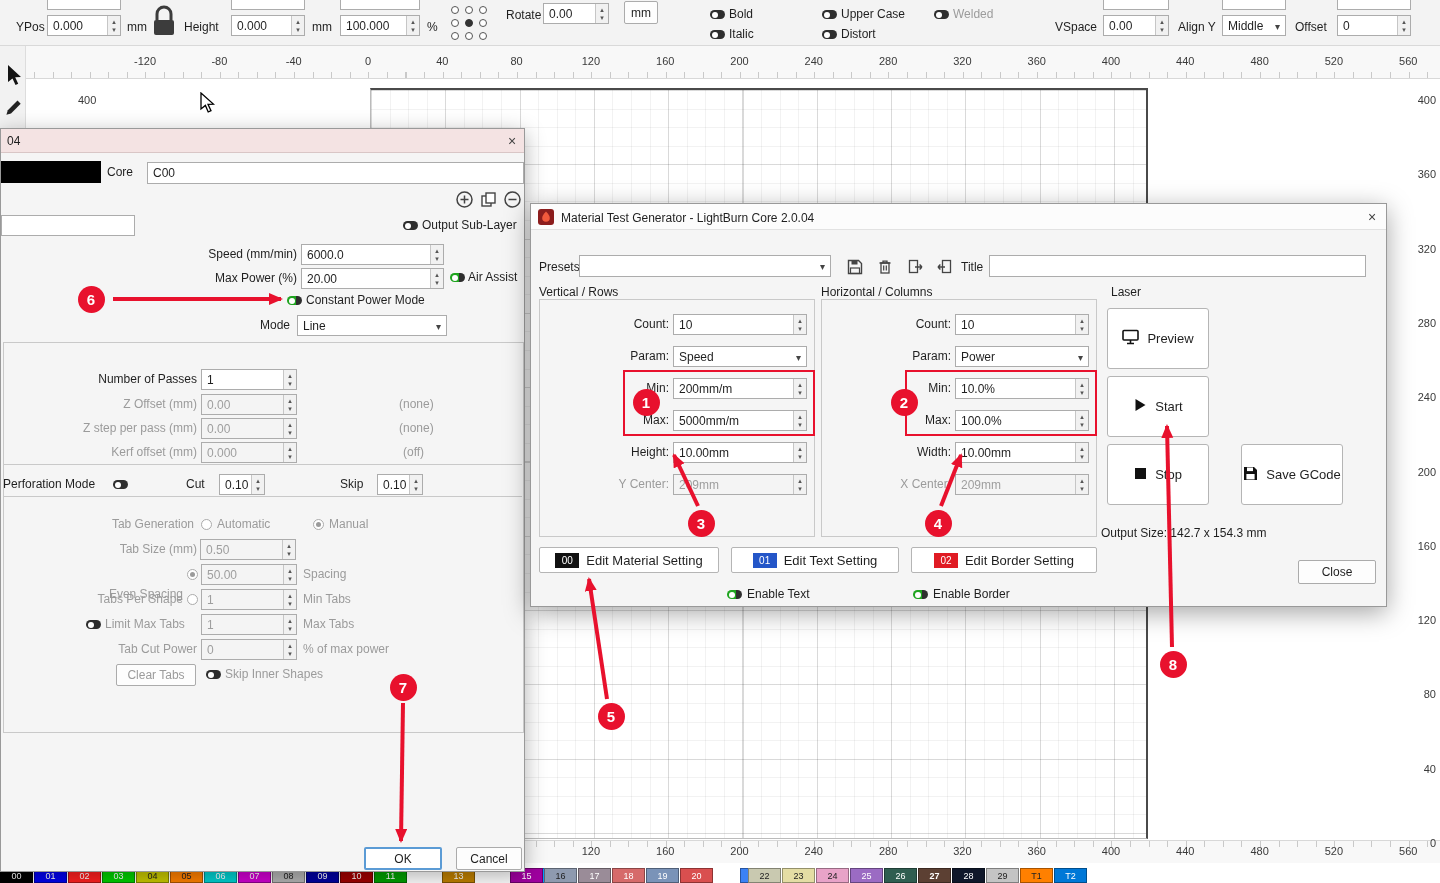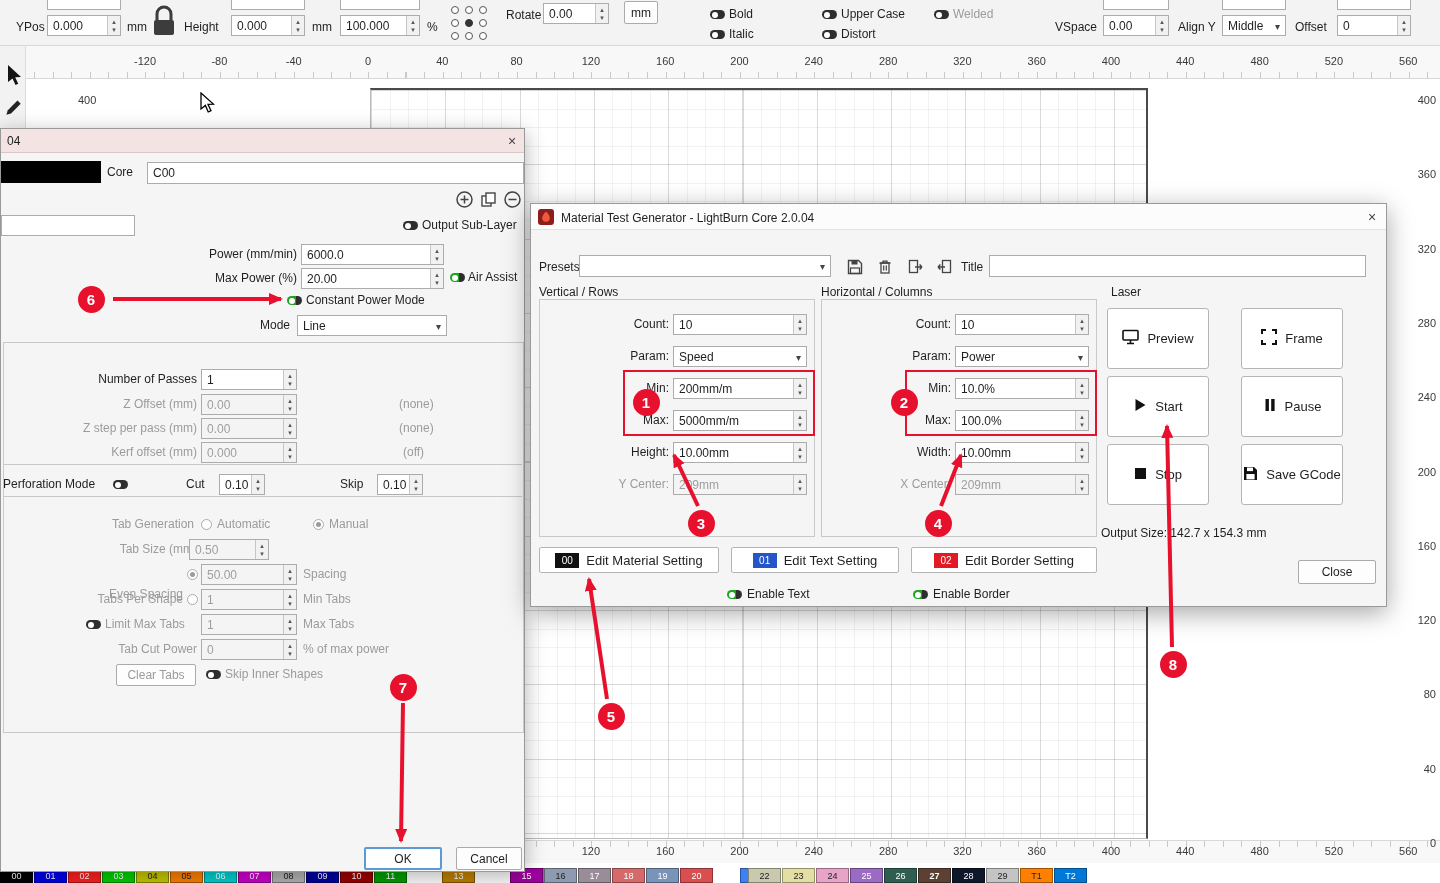--- a/index.html
+++ b/index.html
@@ -293,21 +293,21 @@
           <path d="M4.5 8.5h8" stroke="#444" stroke-width="1.5"></path>
         </svg>
     </span>
 
     <div class="txtbox" style="left:0;top:86px;width:134px">
         <span class="v"></span>
       </div>
     <span class="toggle" style="left:402px;top:92px"></span>
     <span class="lbl" style="left:421px;top:89px">Output Sub-Layer</span>
 
-    <span class="lbl rt" style="left:150px;top:118px;width:146px">Power (mm/min)</span>
+    <span class="lbl rt" style="left:150px;top:118px;width:146px">Speed (mm/min)</span>
     <div class="spinbox" style="left:300px;top:115px;width:143px">
         <span class="v">6000.0</span>
       </div>
 
     <span class="lbl rt" style="left:150px;top:142px;width:146px">Max Power (%)</span>
     <div class="spinbox" style="left:300px;top:139px;width:143px">
         <span class="v">20.00</span>
       </div>
     <span class="toggle on" style="left:449px;top:144px"></span>
     <span class="lbl" style="left:467px;top:141px">Air Assist</span>
@@ -358,21 +358,21 @@
         <span class="v">0.10</span>
       </div>
 
     <span class="lbl rt dim" style="left:10px;top:388px;width:183px">Tab Generation</span>
     <span class="radio dis" style="left:200px;top:390px"></span>
     <span class="lbl dim" style="left:216px;top:388px">Automatic</span>
     <span class="radio dis sel" style="left:312px;top:390px"></span>
     <span class="lbl dim" style="left:328px;top:388px">Manual</span>
 
     <span class="lbl rt dim" style="left:10px;top:413px;width:186px">Tab Size (mm)</span>
-    <div class="spinbox dim" style="left:188px;top:410px;width:80px">
+    <div class="spinbox dim" style="left:199px;top:410px;width:96px">
         <span class="v">0.50</span>
       </div>
 
     <span class="lbl rt dim" style="left:10px;top:458px;width:172px">Even Spacing</span>
     <span class="radio dis sel" style="left:186px;top:440px"></span>
     <div class="spinbox dim" style="left:200px;top:435px;width:96px">
         <span class="v">50.00</span>
       </div>
     <span class="lbl dim" style="left:302px;top:438px">Spacing</span>
 
@@ -508,38 +508,25 @@
         <span class="v">209mm</span>
       </div>
 
     <div class="lbtn" style="left:576px;top:104px">
       <span><svg width="17" height="16" viewBox="0 0 17 16">
             <rect x="1" y="1.5" width="15" height="9.5" rx="1" fill="none" stroke="#111" stroke-width="1.6"></rect>
             <path d="M5 14.5h7M8.5 11v3.5" stroke="#111" stroke-width="1.6"></path>
           </svg></span>
       <span>Preview</span>
     </div>
-    <div class="lbtn" style="left:710px;top:104px">
-      <span><svg width="16" height="16" viewBox="0 0 16 16">
-            <path d="M1 5V1h4M11 1h4v4M15 11v4h-4M5 15H1v-4" fill="none" stroke="#111" stroke-width="2"></path>
-          </svg></span>
-      <span>Frame</span>
-    </div>
     <div class="lbtn" style="left:576px;top:172px">
       <span><svg width="14" height="14" viewBox="0 0 14 14">
             <path d="M2.5 1 L12.5 7 L2.5 13 Z" fill="#111"></path>
           </svg></span>
       <span>Start</span>
-    </div>
-    <div class="lbtn" style="left:710px;top:172px">
-      <span><svg width="14" height="14" viewBox="0 0 14 14">
-            <rect x="2.5" y="1" width="3.4" height="12" fill="#111"></rect>
-            <rect x="8.2" y="1" width="3.4" height="12" fill="#111"></rect>
-          </svg></span>
-      <span>Pause</span>
     </div>
     <div class="lbtn" style="left:576px;top:240px">
       <span><svg width="13" height="13" viewBox="0 0 13 13">
             <rect x="1" y="1" width="11" height="11" fill="#111"></rect>
           </svg></span>
       <span>Stop</span>
     </div>
     <div class="lbtn" style="left:710px;top:240px">
       <span><svg width="15" height="15" viewBox="0 0 15 15">
             <path d="M1 1 h10 l3 3 v10 h-13 Z" fill="#111"></path>

